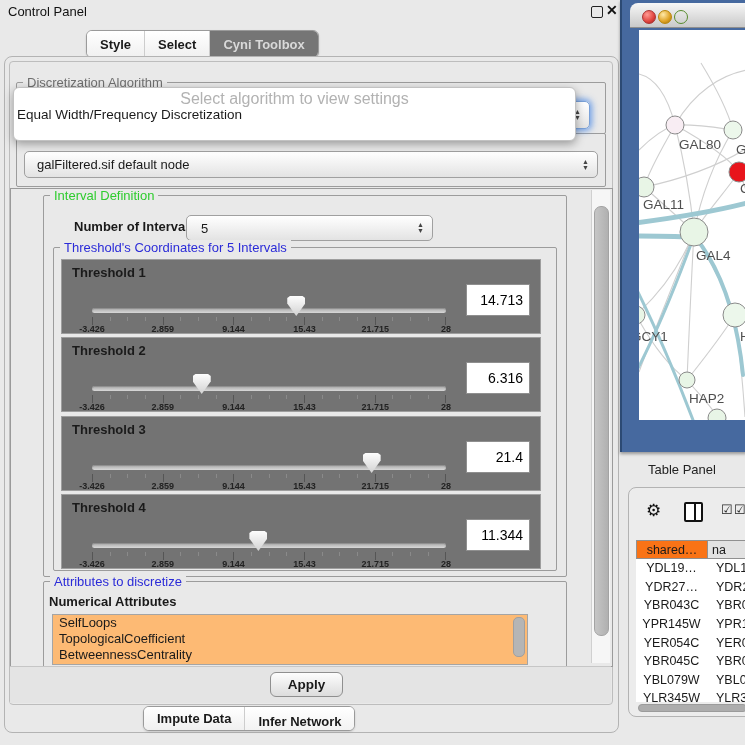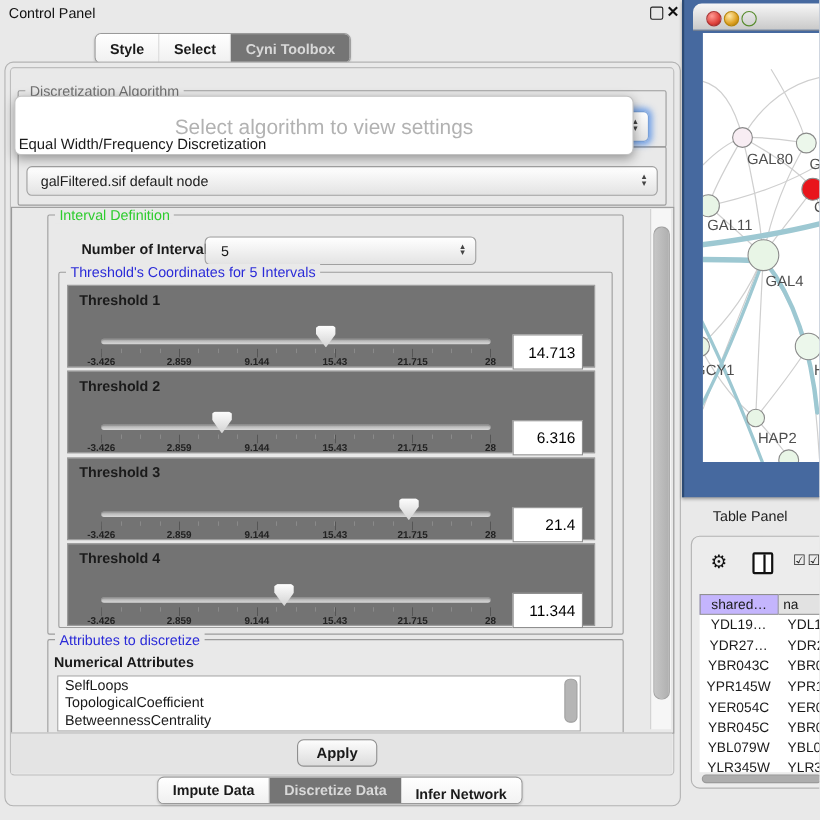--- a/index.html
+++ b/index.html
@@ -36,21 +36,21 @@
   .combo{border:1px solid #a0a0a0;border-radius:5px;background:linear-gradient(#ffffff,#e3e3e3);
          font-size:13px;display:flex;align-items:center;}
   .combo .val{padding-left:12px;text-align:right;}
   .updown{position:absolute;right:8px;top:50%;transform:translateY(-50%);
           display:flex;flex-direction:column;font-size:7px;line-height:6px;color:#444;}
   .focus-combo{border:1px solid #7aa1d8;box-shadow:0 0 6px 2px rgba(80,140,230,.8);z-index:10;}
 
   
   .popup{left:13px;top:87px;width:561px;height:52px;background:#fff;border:1px solid #c2c2c2;
          border-radius:6px;box-shadow:0 3px 10px rgba(0,0,0,.35);z-index:50;overflow:hidden;}
-  .popup .hint{height:17px;text-align:center;color:#b2b2b2;font-size:19px;padding-top:18px;}
+  .popup .hint{height:17px;text-align:center;color:#b2b2b2;font-size:16px;padding-top:2px;}
   .popup .item{font-size:13.5px;padding:0 3px;height:16px;line-height:16px;}
   .popup .item.bold{font-weight:bold;}
 
   
   .scrollpane{left:10px;top:188px;width:601px;height:477px;overflow:hidden;
               border:1px solid #9a9a9a;background:#e9e9e9;}
   .vscroll-track{left:580px;top:1px;width:18px;height:473px;background:#f6f6f6;border-left:1px solid #d0d0d0;}
   .vscroll-thumb{left:2px;top:16px;width:13px;height:428px;border-radius:7px;
                  background:linear-gradient(90deg,#c6c6c6,#b0b0b0);border:1px solid #a3a3a3;}
 
@@ -63,25 +63,25 @@
   .thumb{top:36px;width:18px;height:20px;transform:translateX(-50%);
          background:linear-gradient(#fdfdfd,#d2d2d2);
          clip-path:polygon(0% 38%,0% 10%,15% 0%,85% 0%,100% 10%,100% 38%,50% 100%);
          filter:drop-shadow(0 0 1px #777);}
   .ticks{left:0;top:57px;width:355px;height:8px;background-repeat:no-repeat;
      background-image:repeating-linear-gradient(90deg,#555 0 1px,transparent 1px 70.7px),
                       repeating-linear-gradient(90deg,#8a8a8a 0 1px,transparent 1px 17.67px);
      background-size:100% 8px,100% 4px;}
   .scale{left:0;top:64px;width:354px;height:11px;}
   .scale span{position:absolute;transform:translateX(-50%);font-size:9px;font-weight:bold;color:#222;}
-  .thr-value{right:10px;top:44px;width:56px;height:30px;border:1px solid #8f8f8f;background:#fff;
+  .thr-value{right:10px;top:24px;width:56px;height:30px;border:1px solid #8f8f8f;background:#fff;
              font-family:"Liberation Sans",sans-serif;font-size:14px;text-align:right;padding:0 6px 0 0;}
 
   
-  .listbox{background:#ffffff;border:1px solid #a5a5a5;overflow:hidden;}
+  .listbox{background:#fdba74;border:1px solid #a5a5a5;overflow:hidden;}
   .listbox .li{font-size:13px;height:16px;line-height:16px;padding-left:6px;white-space:nowrap;}
   .list-thumb{right:2px;top:2px;width:10px;height:38px;border-radius:5px;background:#b5b5b5;border:1px solid #a0a0a0;}
 
   
   .apply-strip{left:10px;top:666px;width:601px;height:36px;background:#e4e4e4;border-top:1px solid #c6c6c6;}
   .btn{border:1px solid #8f8f8f;border-radius:6px;background:linear-gradient(#fdfdfd,#dcdcdc);
        font-size:13.5px;font-weight:bold;display:flex;align-items:center;justify-content:center;}
 
   
   .net-frame{left:620px;top:0;width:125px;height:452px;background:#46699f;
@@ -97,21 +97,21 @@
   
   .tp-title{left:648px;top:462px;font-size:13px;color:#222;}
   .tp-panel{left:628px;top:487px;width:130px;height:228px;background:#ececec;
             border:1px solid #b3b3b3;border-radius:8px;overflow:hidden;}
   .gear{font-size:17px;color:#111;}
   .cols-icon{width:15px;height:16px;border:2px solid #111;border-radius:2px;background:#fff;position:relative;}
   .cols-icon::after{content:"";position:absolute;left:50%;top:0;width:2px;height:100%;background:#111;}
   .cbx{font-size:13px;color:#222;}
   .tbl-header{display:flex;height:19px;font-size:12.5px;}
   .tbl-header .hc{display:flex;align-items:center;justify-content:center;border:1px solid #909090;}
-  .hc.sel{background:#c4b5fd;width:70px;}
+  .hc.sel{background:#f97316;width:70px;}
   .hc.plain{background:#e2e2e2;width:60px;border-left:none;justify-content:flex-start;padding-left:4px;}
   .tbl-rows{background:#fff;overflow:hidden;}
   .trow{display:flex;height:18.6px;font-size:12.5px;align-items:center;}
   .trow .c1{width:71px;text-align:center;}
   .trow .c2{padding-left:9px;white-space:nowrap;}
   .hscroll{background:#dcdcdc;border-radius:4px;}
   .hscroll .hthumb{width:96%;height:100%;border-radius:4px;background:#adadad;border:1px solid #9b9b9b;box-sizing:border-box;}
 </style>
 </head>
 <body>
@@ -263,23 +263,20 @@
   </div>
 
   <div class="abs apply-strip"></div>
   <div class="abs btn" style="left:270px;top:672px;width:71px;height:23px;">
     <span>Apply</span>
   </div>
 
   <div class="abs tabbar" style="left:143px;top:706px;height:23px;">
     <div class="tab sep" style="height:23px;">
         <span>Impute Data</span>
-      </div>
-    <div class="tab active" style="height:23px;">
-        <span>Discretize Data</span>
       </div>
     <div class="tab" style="height:28px;">
         <span>Infer Network</span>
       </div>
   </div>
 
   <div class="abs net-frame">
     <div class="abs mac-titlebar">
       <div class="abs light red"></div>
       <div class="abs light yellow"></div>

